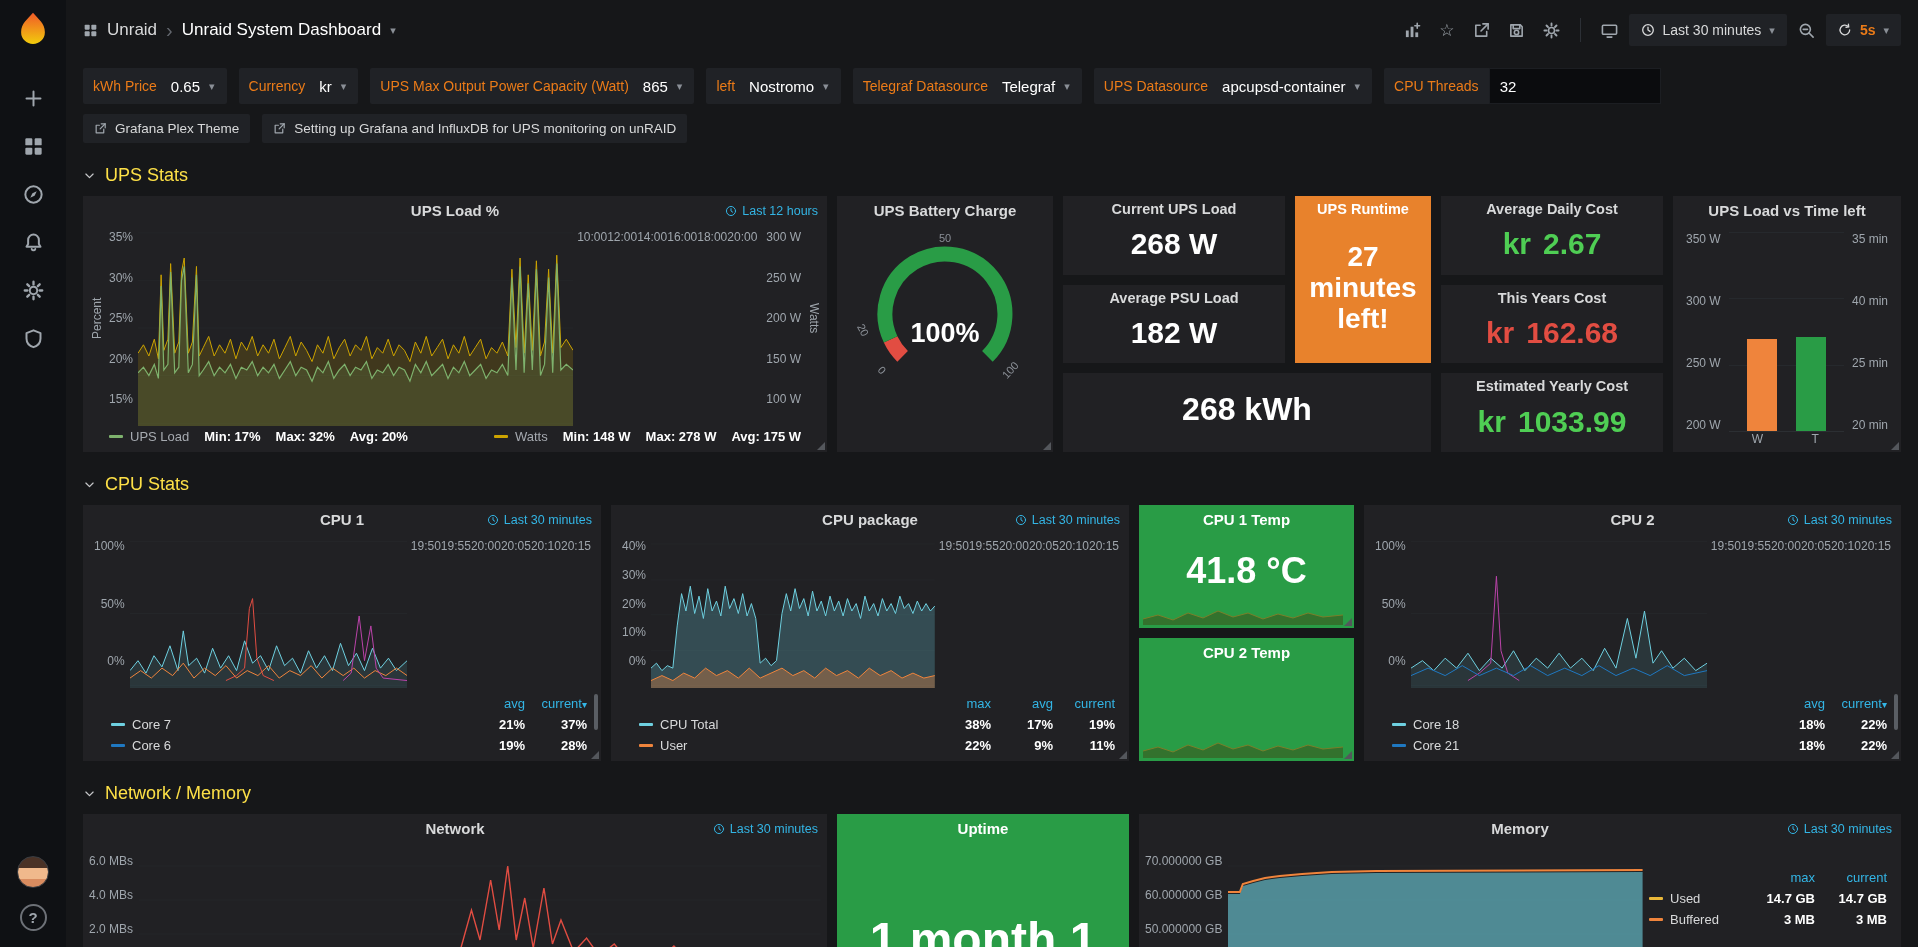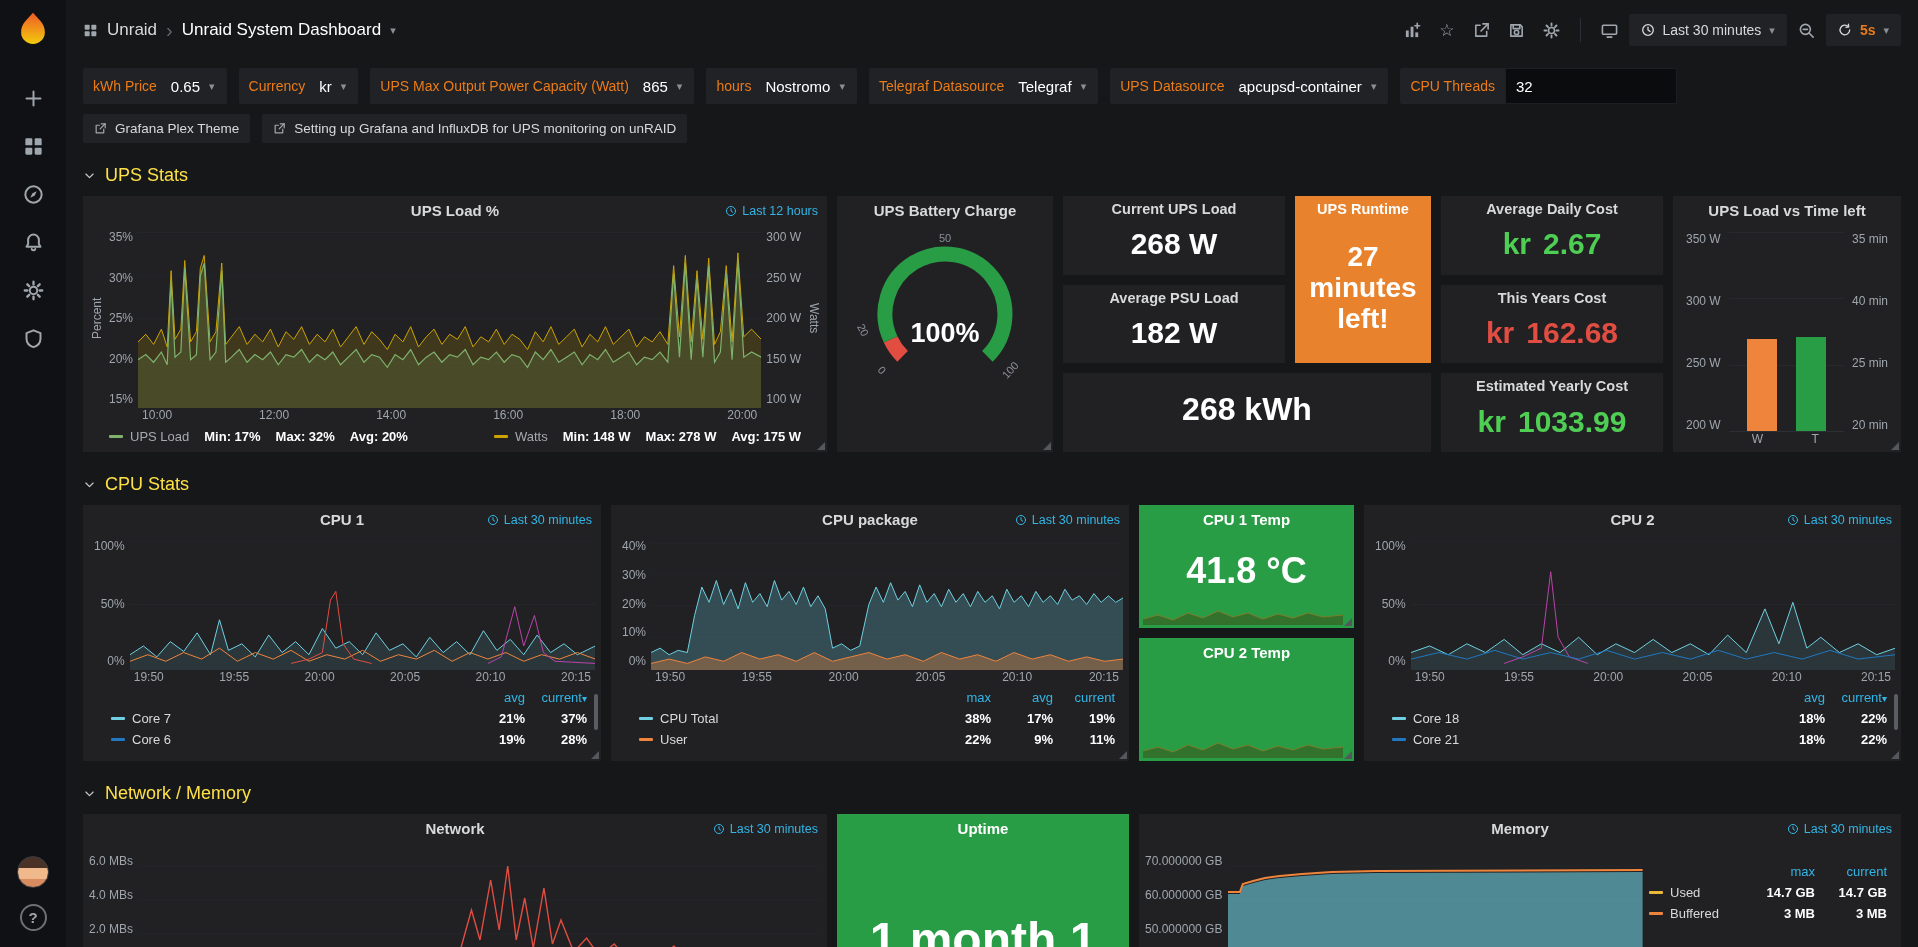--- a/index.html
+++ b/index.html
@@ -53,32 +53,32 @@
 .w-cpu{width:518px;flex:none}.temp-col{width:215px;flex:none;display:flex;flex-direction:column;gap:10px}
 .temp-col .panel{flex:1}
 .w-net{width:744px;flex:none}.w-uptime{width:292px;flex:none}.w-mem{flex:1}
 
 .graph{flex:1;display:flex;padding:4px 6px 0;min-height:0}
 .rot-label{writing-mode:vertical-rl;transform:rotate(180deg);font-size:12px;color:#9fa6ad;width:15px;display:flex;align-items:center;justify-content:center;margin-bottom:20px}
 .rot-label.r{transform:none}
 .yaxis{display:flex;flex-direction:column;justify-content:space-between;font-size:12px;color:#9fa6ad;padding:0 5px;margin-bottom:20px;text-align:right;white-space:nowrap}
 .yaxis.l2{text-align:left}
 .yaxis-fixed{display:flex;flex-direction:column;gap:20px;font-size:12px;color:#9fa6ad;text-align:right;padding:6px 6px 0 0;white-space:nowrap}
-.plot{flex:1;display:flex;flex-direction:column;min-width:0}
+.plot{flex:1;display:flex;flex-direction:row;min-width:0}
 .plot svg.chart{flex:1;width:100%;min-height:0}
 .xaxis{height:18px;display:flex;justify-content:space-between;font-size:12px;color:#9fa6ad;padding:0 4px;flex:none}
 .plot-abs{flex:1;position:relative;min-width:0;overflow:hidden}
 .plot-abs svg{position:absolute;top:4px;left:0;width:100%;height:130px}
 
 .legend-line{height:26px;display:flex;align-items:center;justify-content:space-between;font-size:13px;flex:none;padding:0 26px 6px}
 .lkey{display:flex;align-items:center;gap:7px;color:#a6aab0;cursor:pointer}
 .dash-ico{width:14px;height:3px;border-radius:1px;display:inline-block}
 .lstats{color:#fff;font-weight:bold;margin-left:8px}
 .legend-table{flex:none;padding:2px 14px 8px 28px;font-size:13px;position:relative}
-.lt-row{display:flex;align-items:flex-start;height:21px}
+.lt-row{display:flex;align-items:flex-end;height:21px}
 .lt-name{display:flex;align-items:center;gap:7px;color:#d8d9da;flex:1;cursor:pointer}
 .lt-val{width:62px;text-align:right;color:#fff;font-weight:bold}
 .lt-head .lt-val{color:#33b5e5;font-weight:normal;cursor:pointer}
 .sort-caret{color:#33b5e5;font-size:10px}
 .lt-scroll{position:absolute;right:3px;top:6px;width:4px;height:36px;background:#5a5e64;border-radius:2px;cursor:pointer}
 
 .stat-value{flex:1;display:flex;align-items:center;justify-content:center;gap:12px;font-weight:bold;color:#fff;padding-bottom:6px}
 .sv-30{font-size:30px}.sv-32{font-size:32px}.sv-36{font-size:36px}
 .val-green{color:#4fce54}.val-red{color:#e24d42}
 .bg-green{background:#299c46}.bg-orange{background:#e8822c}
@@ -274,21 +274,21 @@
         </span>
     </div>
     <div class="variable">
       <span class="var-label">UPS Max Output Power Capacity (Watt)</span>
       <span class="var-value">
           <span>865</span>
           <i class="caret">▾</i>
         </span>
     </div>
     <div class="variable" able="false">
-      <span class="var-label">hours</span>
+      <span class="var-label">left</span>
       <span class="var-value">
           <span>Nostromo</span>
           <i class="caret">▾</i>
         </span>
     </div>
     <div class="variable">
       <span class="var-label">Telegraf Datasource</span>
       <span class="var-value">
           <span>Telegraf</span>
           <i class="caret">▾</i>

